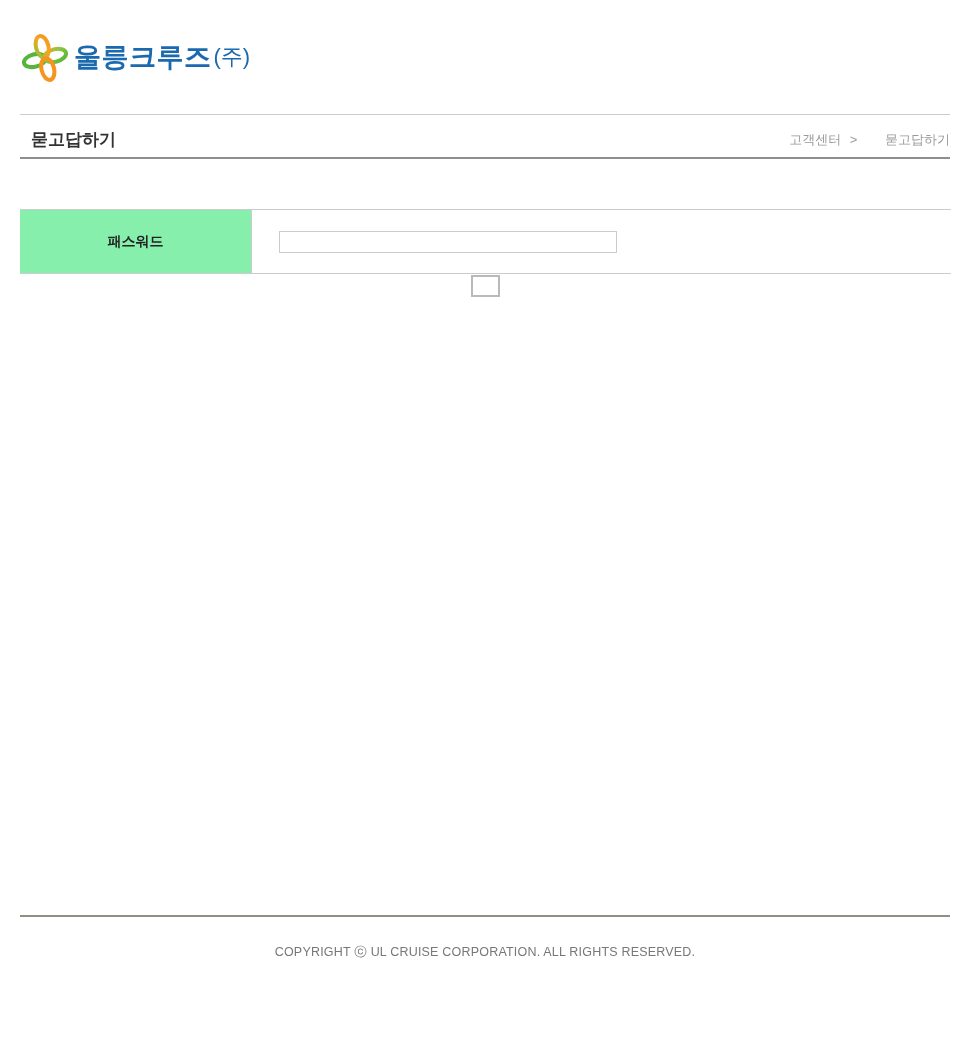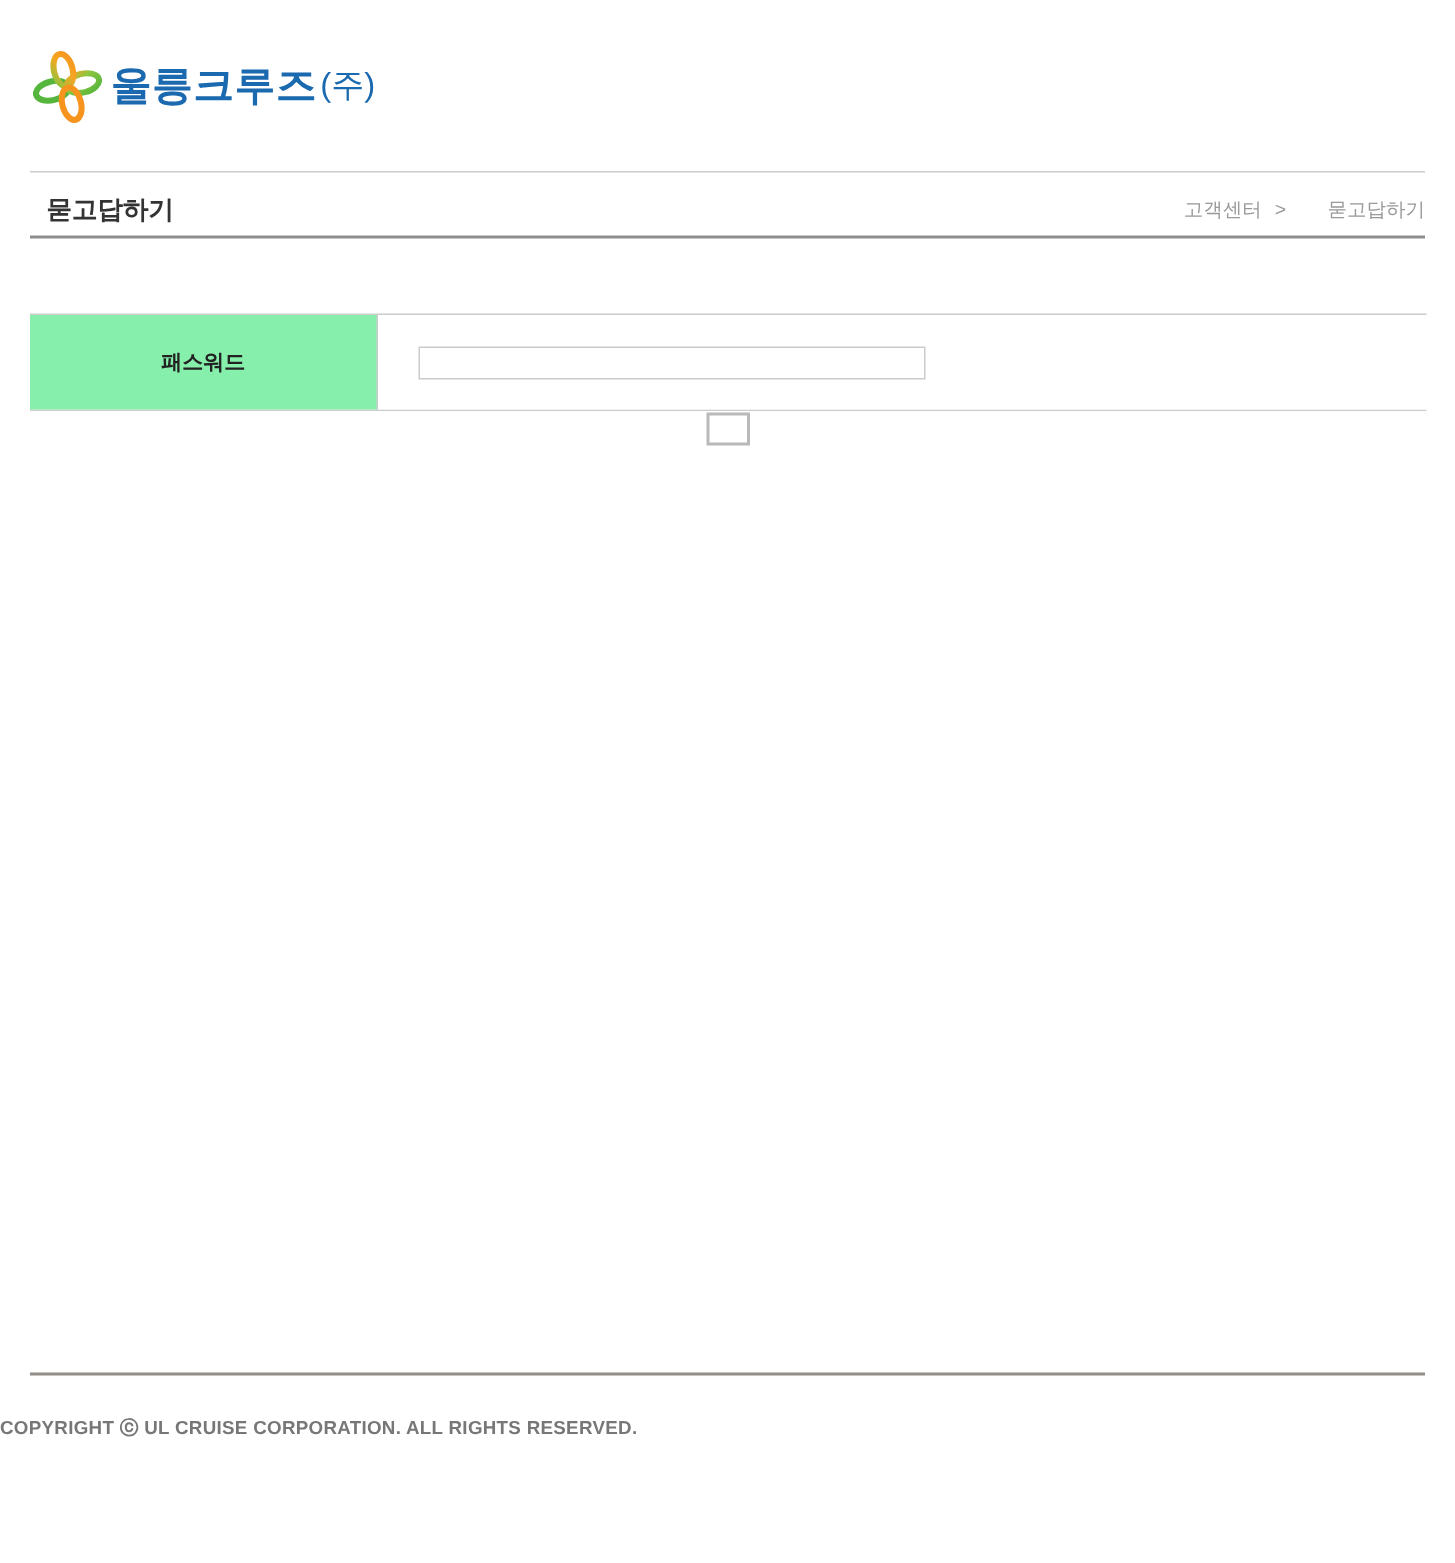--- a/index.html
+++ b/index.html
@@ -127,25 +127,24 @@
   .footer-rule {
     position: absolute;
     left: 20px; top: 909px;
     width: 930px; height: 2px;
     background: #908e86;
   }
   .footer-copy {
     position: absolute;
     left: 0; top: 938px;
     width: 970px;
-    text-align: left;
+    text-align: center;
     font-size: 12.5px;
     color: #777777;
     letter-spacing: 0.2px;
-    font-weight: bold;
   }
 </style>
 </head>
 <body>
 
 <div class="page">
 
   <div class="logo">
     <svg class="logo-icon" viewBox="0 0 48 52" xmlns="http://www.w3.org/2000/svg">
       <defs>

